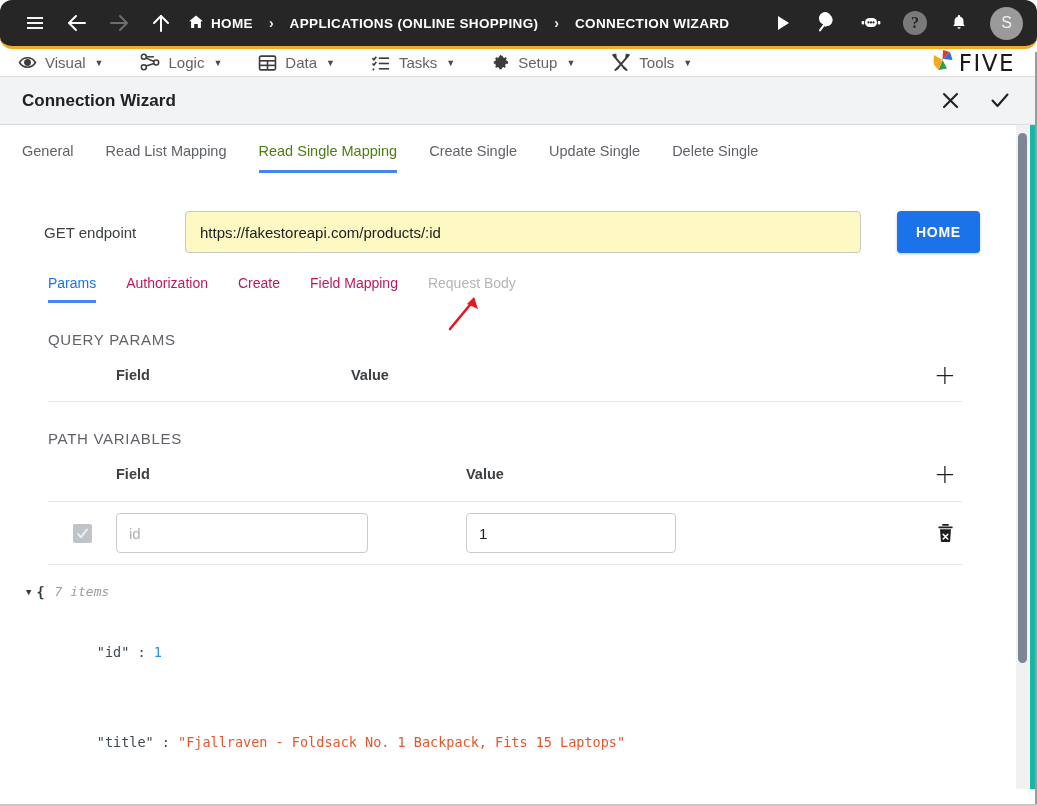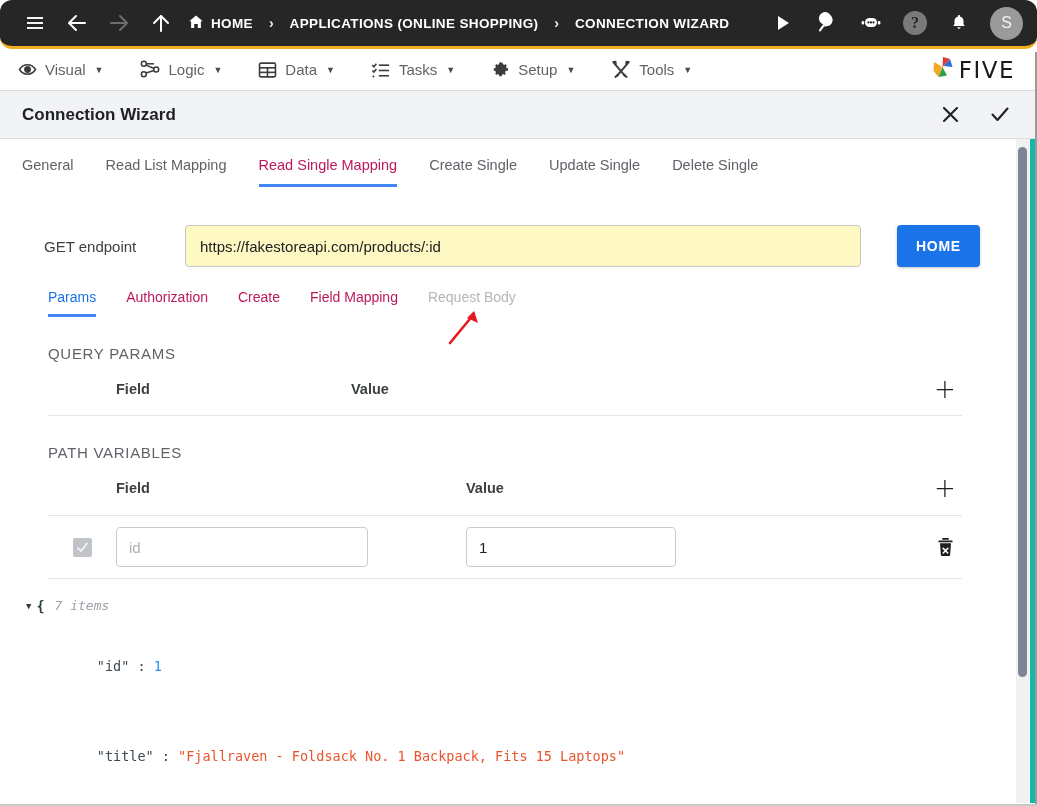--- a/index.html
+++ b/index.html
@@ -76,21 +76,21 @@
     background: #9a9a9a; color: #f2f2f2;
     display: flex; align-items: center; justify-content: center;
     font-size: 16px;
     margin-left: 8px;
     cursor: pointer;
     flex: none;
   }
 
   
   .menubar {
-    height: 42px;
+    height: 28px;
     background: #ffffff;
     border-bottom: 1px solid #dcdcdc;
     display: flex;
     align-items: center;
     padding: 0 18px;
     position: relative;
   }
   .menuitem {
     display: flex; align-items: center;
     gap: 8px;
@@ -153,21 +153,21 @@
   }
   .tab {
     font-size: 14.5px;
     color: #5f6368;
     padding: 0 0 14px 0;
     margin-right: 32px;
     cursor: pointer;
     position: relative;
     white-space: nowrap;
   }
-  .tab.active { color: #be185d; }
+  .tab.active { color: #4d7c0f; }
   .tab.active::after {
     content: "";
     position: absolute;
     left: 0; right: 0; bottom: 0;
     height: 3px;
     background: #4285f4;
   }
 
   
   .arrow-anno {

